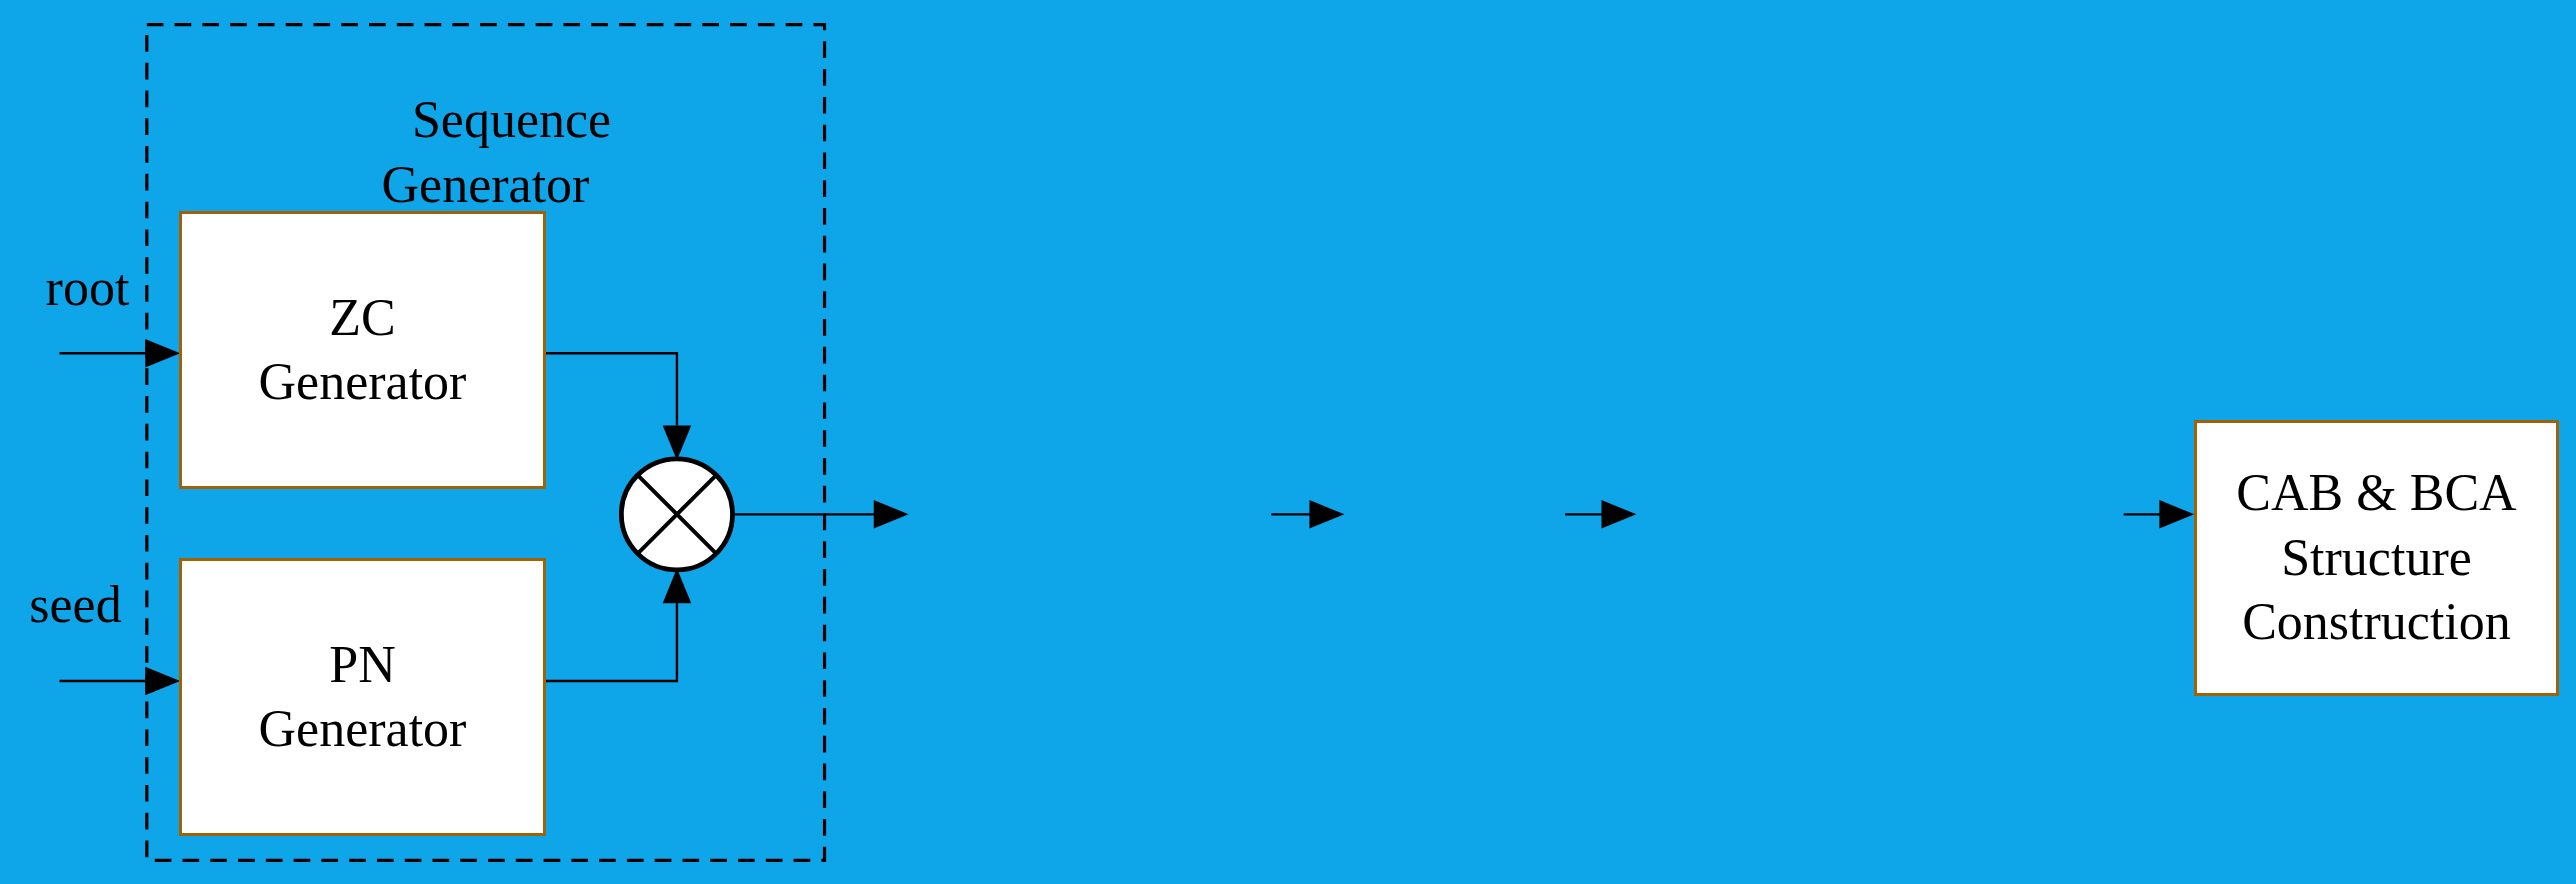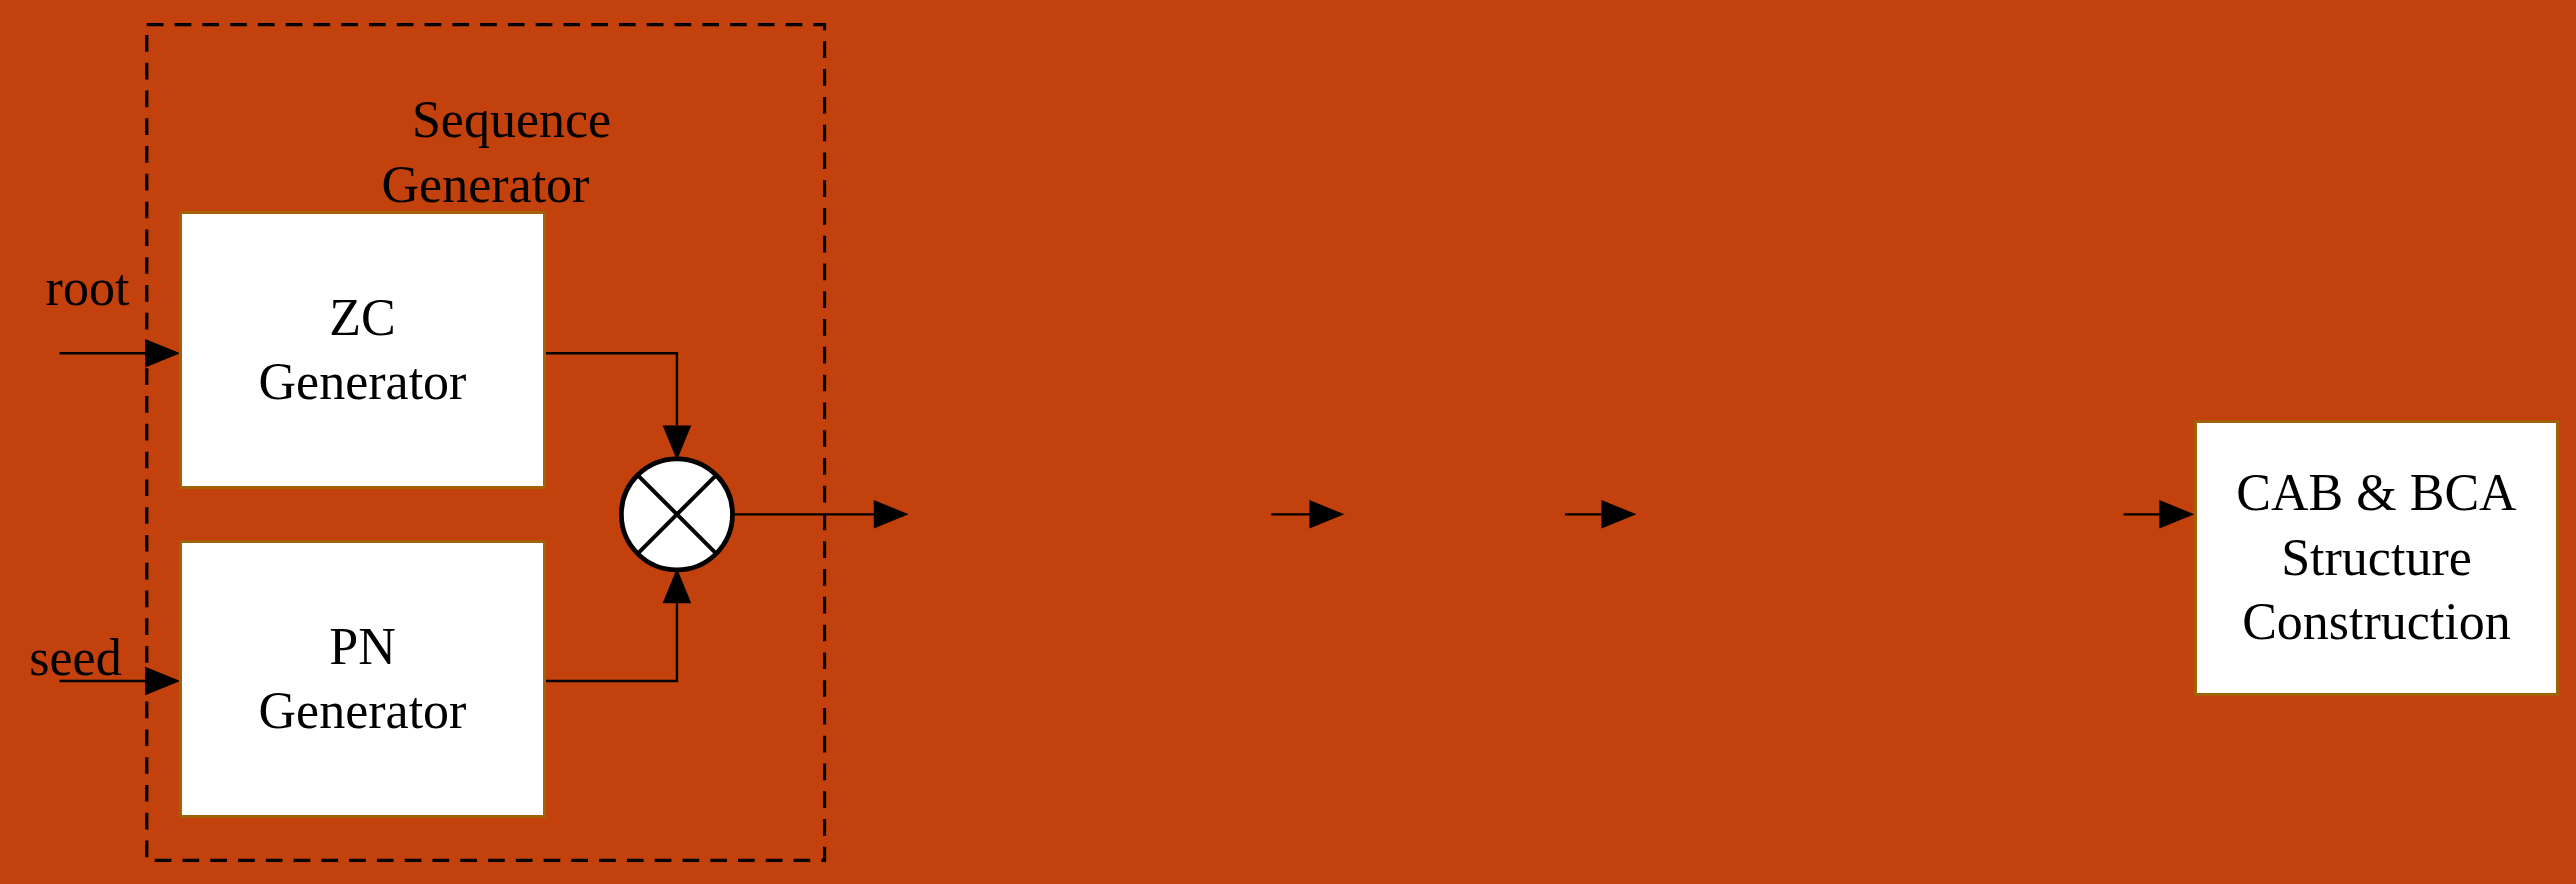--- a/index.html
+++ b/index.html
@@ -4,21 +4,21 @@
 <style>
   html, body {
     margin: 0;
     padding: 0;
     background: #ffffff;
   }
   .stage {
     position: relative;
     width: 2576px;
     height: 885px;
-    background: #c2410c;
+    background: #0ea5e9;
     font-family: "Liberation Serif", "DejaVu Serif", serif;
     color: #000000;
     overflow: hidden;
   }
   .svg-layer {
     position: absolute;
     left: 0;
     top: 0;
     width: 2576px;
     height: 885px;
@@ -42,27 +42,27 @@
   .floating-label {
     position: absolute;
     font-size: 52px;
     line-height: 1.24;
     white-space: pre-wrap;
     text-align: center;
   }
   
   .group-title   { left: 145px; top: 24px;  width: 681px; }
   .zc-box        { left: 179px; top: 211px; width: 367px; height: 278px; }
-  .pn-box        { left: 179px; top: 540px; width: 367px; height: 278px; }
+  .pn-box        { left: 179px; top: 558px; width: 367px; height: 278px; }
   .subcarrier-box{ left: 909px; top: 376px; width: 363px; height: 276px; }
   .ifft-box      { left: 1344px; top: 376px; width: 221px; height: 276px; }
   .cyclic-box    { left: 1636px; top: 376px; width: 487px; height: 276px; }
   .cab-box       { left: 2194px; top: 376px; width: 365px; height: 276px; margin-top: 44px; }
   .root-label    { left: 24px; top: 256px; width: 127px; }
-  .seed-label    { left: 12px; top: 626px; width: 127px; text-align: center; }
+  .seed-label    { left: 12px; top: 573px; width: 127px; text-align: center; }
 </style>
 </head>
 <body>
 
 <div class="stage">
 
   <svg class="svg-layer" width="2576" height="885" viewBox="0 0 3246 1115" xmlns="http://www.w3.org/2000/svg">
 
     <rect x="185" y="31" width="854" height="1053" fill="none" stroke="#000000" stroke-width="4" stroke-dasharray="21 14"></rect>
 

